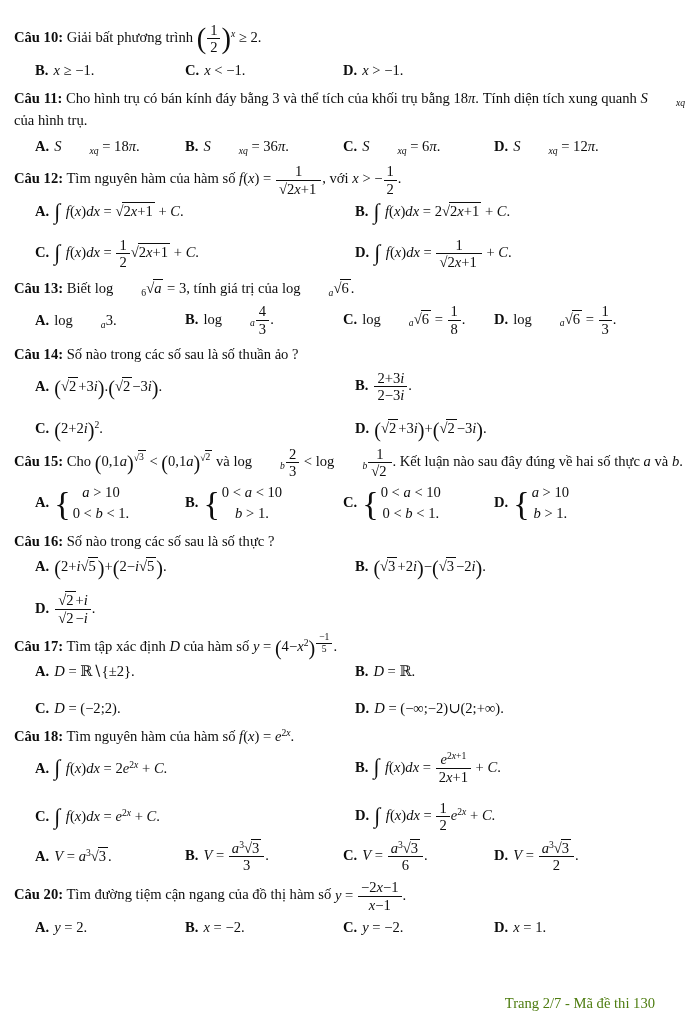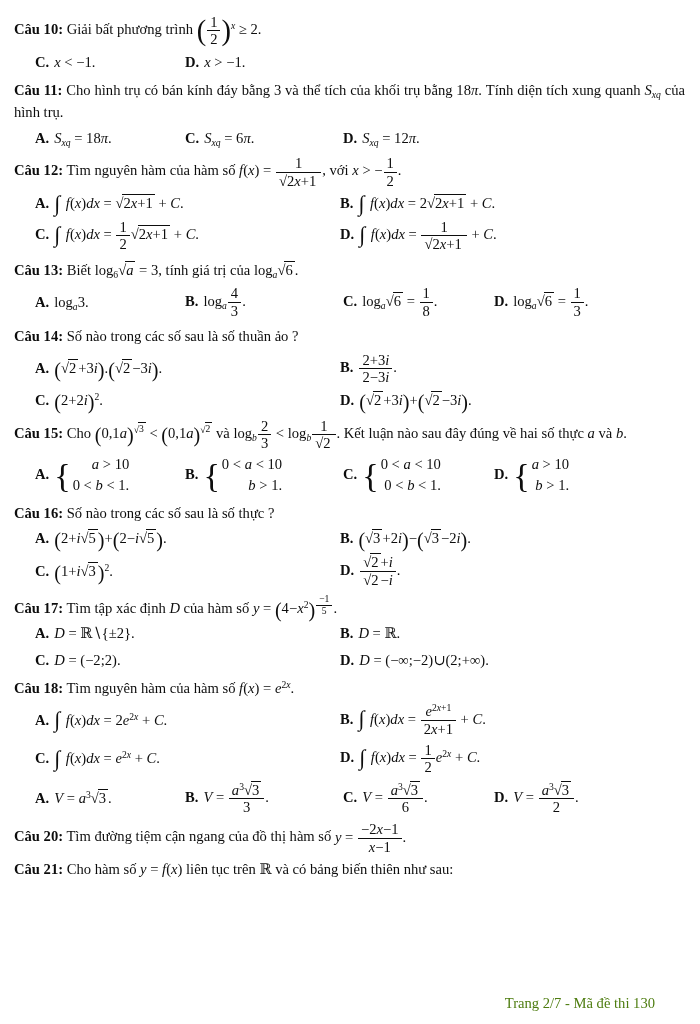--- a/index.html
+++ b/index.html
@@ -3,66 +3,68 @@
 <meta charset="utf-8">
 <style>
   html,body{margin:0;padding:0;background:#fff;}
   body{
     width:700px;height:1024px;overflow:hidden;
     font-family:"Liberation Serif","DejaVu Serif",serif;
     color:#0d0d0d;font-size:14.6px;
   }
   .page{
     position:relative;width:700px;height:1024px;box-sizing:border-box;
-    padding:14px 15px 0 14px;overflow:hidden;background:#fff;
+    padding:22px 15px 0 14px;overflow:hidden;background:#fff;
   }
   .q{margin-bottom:3px;}
   .stem{text-align:justify;line-height:1.55;}
   .qnum{font-weight:bold;}
   .opts{display:grid;padding-left:21px;margin:4px 0 6px;row-gap:5px;align-items:center;}
   .opts.cols4{grid-template-columns:150px 158px 151px auto;}
-  .opts.cols2{grid-template-columns:305px auto;}
+  .opts.cols2{grid-template-columns:305px auto;gap:15px;}
   .opt{line-height:1.45;}
   .ol{font-weight:bold;margin-right:5px;}
   
   .m{white-space:nowrap;}
   .m i{font-style:italic;}
   .frac{display:inline-block;vertical-align:middle;text-align:center;line-height:1.12;padding:0 1px;}
   .fn{display:block;padding:0 3px;border-bottom:1px solid #0d0d0d;}
   .fd{display:block;padding:0 3px;}
   .sqrt{white-space:nowrap;}
   .rad{letter-spacing:-1px;}
   .vin{border-top:1px solid #0d0d0d;padding:0 2px 0 1px;}
   .m sup,.m sub{font-size:66%;line-height:0;}
   .m sup{vertical-align:0.55em;}
-  .m sub{vertical-align:-0.3em;}
+  .m sub{vertical-align:-0.3em;margin-left:28px;}
   .int{font-size:150%;line-height:0;vertical-align:-0.13em;margin-right:2px;}
   .bp1{font-size:138%;line-height:0;vertical-align:middle;}
   .bp2{font-size:195%;line-height:0;vertical-align:middle;font-weight:300;}
   .cases{display:inline-flex;align-items:center;vertical-align:middle;}
   .cbr{font-size:235%;line-height:.85;margin-right:2px;font-weight:300;}
-  .crows{display:inline-flex;flex-direction:column;row-gap:1px;text-align:right;line-height:1.35;}
+  .crows{display:inline-flex;flex-direction:column;row-gap:1px;text-align:center;line-height:1.35;}
   .footer{position:absolute;right:45px;bottom:12px;color:#4d7c0f;}
 </style>
 </head>
 <body>
 
 <div class="page">
   <div>
       <div class="q">
         <div class="stem"><b class="qnum">Câu 10:</b> Giải bất phương trình <span class="m"><span class="bp2">(</span><span class="frac"><span class="fn">1</span><span class="fd">2</span></span><span class="bp2">)</span><sup><i>x</i></sup> ≥ 2.</span></div>
         <div class="opts cols4">
+          <div class="opt"><b class="ol">B.</b><span><span class="m"><i>x</i> ≥ −1.</span></span></div>
           <div class="opt"><b class="ol">C.</b><span><span class="m"><i>x</i> &lt; −1.</span></span></div>
           <div class="opt"><b class="ol">D.</b><span><span class="m"><i>x</i> &gt; −1.</span></span></div>
         </div>
       </div>
       <div class="q">
         <div class="stem"><b class="qnum">Câu 11:</b> Cho hình trụ có bán kính đáy bằng 3 và thể tích của khối trụ bằng <span class="m">18<i>π</i>.</span> Tính diện tích xung quanh <span class="m"><i>S</i><sub><i>xq</i></sub></span> của hình trụ.</div>
         <div class="opts cols4">
           <div class="opt"><b class="ol">A.</b><span><span class="m"><i>S</i><sub><i>xq</i></sub> = 18<i>π</i>.</span></span></div>
+          <div class="opt"><b class="ol">B.</b><span><span class="m"><i>S</i><sub><i>xq</i></sub> = 36<i>π</i>.</span></span></div>
           <div class="opt"><b class="ol">C.</b><span><span class="m"><i>S</i><sub><i>xq</i></sub> = 6<i>π</i>.</span></span></div>
           <div class="opt"><b class="ol">D.</b><span><span class="m"><i>S</i><sub><i>xq</i></sub> = 12<i>π</i>.</span></span></div>
         </div>
       </div>
       <div class="q">
         <div class="stem"><b class="qnum">Câu 12:</b> Tìm nguyên hàm của hàm số <span class="m"><i>f</i>(<i>x</i>) = <span class="frac"><span class="fn">1</span><span class="fd"><span class="sqrt"><span class="rad">√</span><span class="vin">2<i>x</i>+1</span></span></span></span>,</span> với <span class="m"><i>x</i> &gt; −<span class="frac"><span class="fn">1</span><span class="fd">2</span></span>.</span></div>
         <div class="opts cols2">
           <div class="opt"><b class="ol">A.</b><span><span class="m"><span class="int">∫</span> <i>f</i>(<i>x</i>)<i>dx</i> = <span class="sqrt"><span class="rad">√</span><span class="vin">2<i>x</i>+1</span></span> + <i>C</i>.</span></span></div>
           <div class="opt"><b class="ol">B.</b><span><span class="m"><span class="int">∫</span> <i>f</i>(<i>x</i>)<i>dx</i> = 2<span class="sqrt"><span class="rad">√</span><span class="vin">2<i>x</i>+1</span></span> + <i>C</i>.</span></span></div>
           <div class="opt"><b class="ol">C.</b><span><span class="m"><span class="int">∫</span> <i>f</i>(<i>x</i>)<i>dx</i> = <span class="frac"><span class="fn">1</span><span class="fd">2</span></span><span class="sqrt"><span class="rad">√</span><span class="vin">2<i>x</i>+1</span></span> + <i>C</i>.</span></span></div>
@@ -118,21 +120,20 @@
                     <span><i>b</i> &gt; 1.</span>
                   </span>
                 </span></span></span></div>
         </div>
       </div>
       <div class="q">
         <div class="stem"><b class="qnum">Câu 16:</b> Số nào trong các số sau là số thực ?</div>
         <div class="opts cols2">
           <div class="opt"><b class="ol">A.</b><span><span class="m"><span class="bp1">(</span>2+<i>i</i><span class="sqrt"><span class="rad">√</span><span class="vin">5</span></span><span class="bp1">)</span>+<span class="bp1">(</span>2−<i>i</i><span class="sqrt"><span class="rad">√</span><span class="vin">5</span></span><span class="bp1">)</span>.</span></span></div>
           <div class="opt"><b class="ol">B.</b><span><span class="m"><span class="bp1">(</span><span class="sqrt"><span class="rad">√</span><span class="vin">3</span></span>+2<i>i</i><span class="bp1">)</span>−<span class="bp1">(</span><span class="sqrt"><span class="rad">√</span><span class="vin">3</span></span>−2<i>i</i><span class="bp1">)</span>.</span></span></div>
-          <div class="opt"><b class="ol">C.</b><span><span class="m"><span class="bp1">(</span>1+<i>i</i><span class="sqrt"><span class="rad">√</span><span class="vin">3</span></span><span class="bp1">)</span><sup>2</sup>.</span></span></div>
           <div class="opt"><b class="ol">D.</b><span><span class="m"><span class="frac"><span class="fn"><span class="sqrt"><span class="rad">√</span><span class="vin">2</span></span>+<i>i</i></span><span class="fd"><span class="sqrt"><span class="rad">√</span><span class="vin">2</span></span>−<i>i</i></span></span>.</span></span></div>
         </div>
       </div>
       <div class="q">
         <div class="stem"><b class="qnum">Câu 17:</b> Tìm tập xác định <span class="m"><i>D</i></span> của hàm số <span class="m"><i>y</i> = <span class="bp1">(</span>4−<i>x</i><sup>2</sup><span class="bp1">)</span><sup><span class="frac"><span class="fn">−1</span><span class="fd">5</span></span></sup>.</span></div>
         <div class="opts cols2">
           <div class="opt"><b class="ol">A.</b><span><span class="m"><i>D</i> = ℝ∖{±2}.</span></span></div>
           <div class="opt"><b class="ol">B.</b><span><span class="m"><i>D</i> = ℝ.</span></span></div>
           <div class="opt"><b class="ol">C.</b><span><span class="m"><i>D</i> = (−2;2).</span></span></div>
           <div class="opt"><b class="ol">D.</b><span><span class="m"><i>D</i> = (−∞;−2)∪(2;+∞).</span></span></div>
@@ -150,19 +151,22 @@
       <div class="q">
         <div class="opts cols4">
           <div class="opt"><b class="ol">A.</b><span><span class="m"><i>V</i> = <i>a</i><sup>3</sup><span class="sqrt"><span class="rad">√</span><span class="vin">3</span></span>.</span></span></div>
           <div class="opt"><b class="ol">B.</b><span><span class="m"><i>V</i> = <span class="frac"><span class="fn"><i>a</i><sup>3</sup><span class="sqrt"><span class="rad">√</span><span class="vin">3</span></span></span><span class="fd">3</span></span>.</span></span></div>
           <div class="opt"><b class="ol">C.</b><span><span class="m"><i>V</i> = <span class="frac"><span class="fn"><i>a</i><sup>3</sup><span class="sqrt"><span class="rad">√</span><span class="vin">3</span></span></span><span class="fd">6</span></span>.</span></span></div>
           <div class="opt"><b class="ol">D.</b><span><span class="m"><i>V</i> = <span class="frac"><span class="fn"><i>a</i><sup>3</sup><span class="sqrt"><span class="rad">√</span><span class="vin">3</span></span></span><span class="fd">2</span></span>.</span></span></div>
         </div>
       </div>
       <div class="q">
         <div class="stem"><b class="qnum">Câu 20:</b> Tìm đường tiệm cận ngang của đồ thị hàm số <span class="m"><i>y</i> = <span class="frac"><span class="fn">−2<i>x</i>−1</span><span class="fd"><i>x</i>−1</span></span>.</span></div>
-      </div>
-      <div class="q">
-        <div class="stem"><b class="qnum">Câu 21:</b> Cho hàm số <span class="m"><i>y</i> = <i>f</i>(<i>x</i>)</span> liên tục trên <span class="m">ℝ</span> và có bảng biến thiên như sau:</div>
+        <div class="opts cols4">
+          <div class="opt"><b class="ol">A.</b><span><span class="m"><i>y</i> = 2.</span></span></div>
+          <div class="opt"><b class="ol">B.</b><span><span class="m"><i>x</i> = −2.</span></span></div>
+          <div class="opt"><b class="ol">C.</b><span><span class="m"><i>y</i> = −2.</span></span></div>
+          <div class="opt"><b class="ol">D.</b><span><span class="m"><i>x</i> = 1.</span></span></div>
+        </div>
       </div>
     </div>
   <div class="footer">Trang 2/7 - Mã đề thi 130</div>
 </div>
 
 </body></html>

